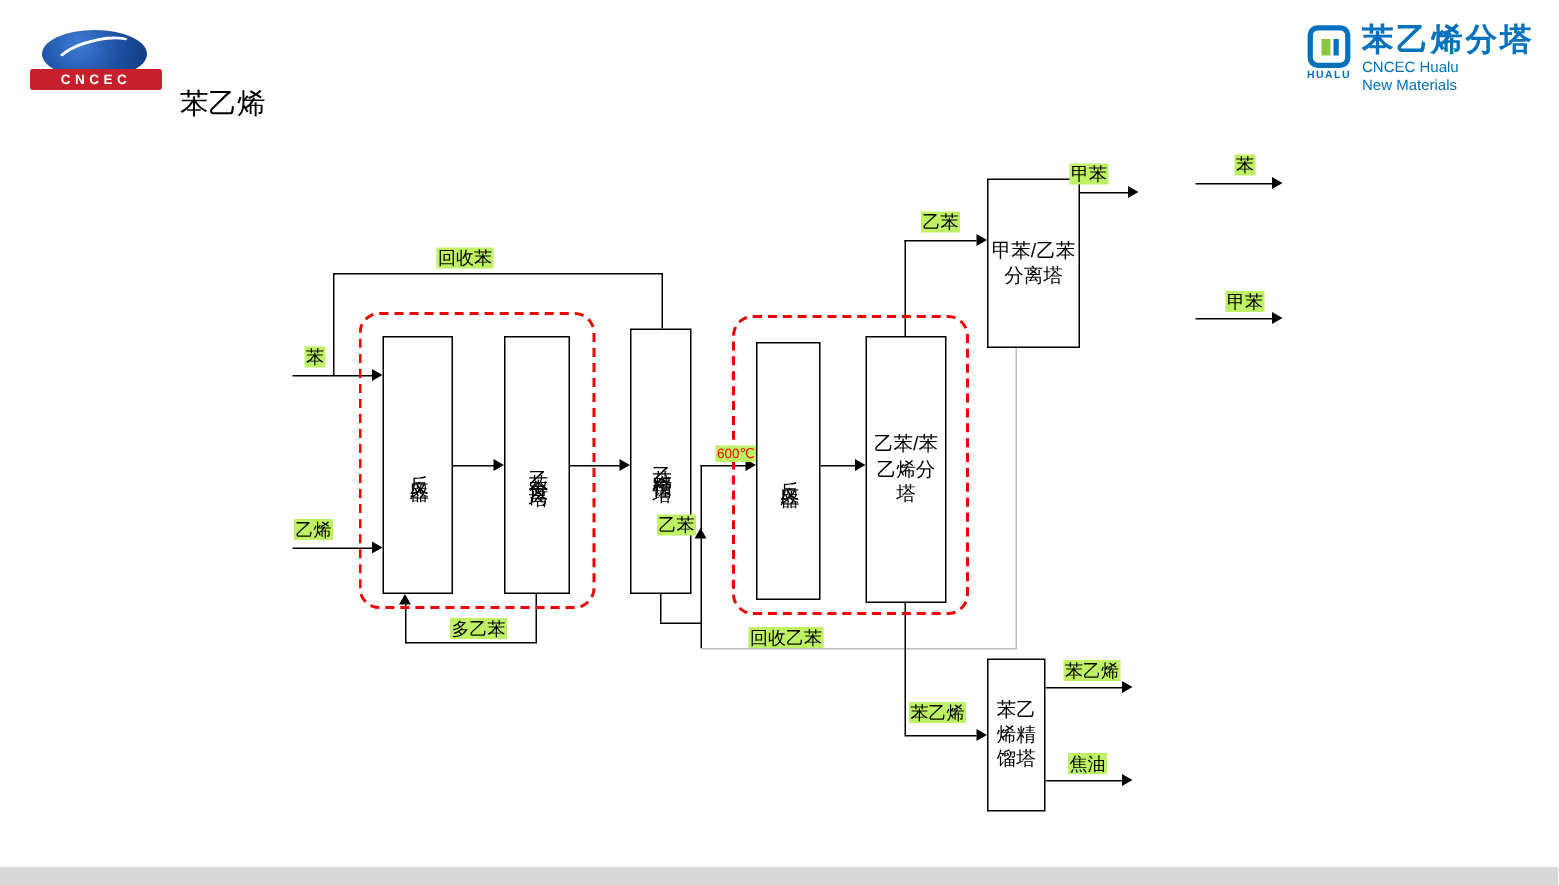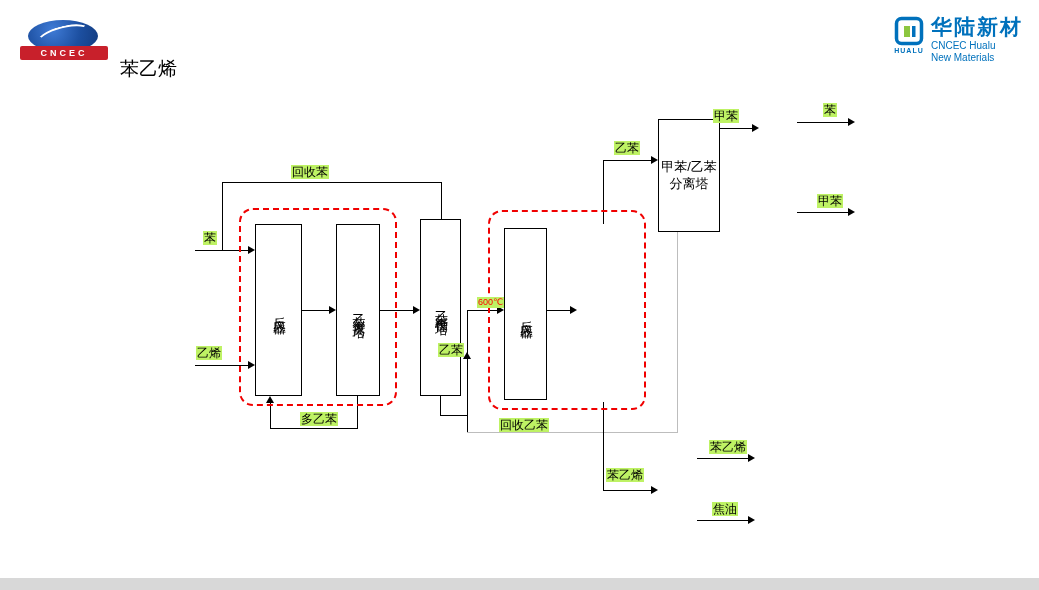--- a/index.html
+++ b/index.html
@@ -57,36 +57,38 @@
   <div class="hualu">
     <div class="hualu-icon-col">
       <svg width="30" height="30" viewBox="0 0 30 30">
         <rect x="2.5" y="2.5" width="25" height="25" rx="5" fill="none" stroke="#0071bc" stroke-width="3.5"></rect>
         <rect x="10" y="10" width="6" height="11" fill="#8cc63f"></rect>
         <rect x="18" y="10" width="3.5" height="11" fill="#0071bc"></rect>
       </svg>
       <div class="hualu-caption">HUALU</div>
     </div>
     <div class="hualu-text-col">
-      <div class="hualu-cn">华陆新材</div>
+      <div class="hualu-cn">苯乙烯分塔</div>
       <div class="hualu-en b">CNCEC Hualu</div>
       <div class="hualu-en">New Materials</div>
     </div>
   </div>
 
   <div class="diagram">
 
     <div class="dashed" style="left:239px;top:208px;width:158px;height:198px"></div>
     <div class="dashed" style="left:488px;top:210px;width:158px;height:200px"></div>
 
     <div class="box vert" style="left:255px;top:224px;width:47px;height:172px">反应器</div>
     <div class="box vert" style="left:336px;top:224px;width:44px;height:172px">乙苯分离塔</div>
     <div class="box vert" style="left:420px;top:219px;width:41px;height:177px">乙苯精馏塔</div>
     <div class="box vert" style="left:504px;top:228px;width:43px;height:172px">反应器</div>
+    <div class="box" style="left:577px;top:224px;width:54px;height:178px">乙苯/苯乙烯分塔</div>
     <div class="box" style="left:658px;top:119px;width:62px;height:113px">甲苯/乙苯分离塔</div>
+    <div class="box" style="left:658px;top:439px;width:39px;height:102px">苯乙烯精馏塔</div>
 
     <div class="h" style="left:195px;top:250px;width:55px"></div>
     <div class="h" style="left:195px;top:365px;width:55px"></div>
     <div class="h" style="left:302px;top:310px;width:30px"></div>
     <div class="h" style="left:380px;top:310px;width:36px"></div>
     <div class="h" style="left:222px;top:182px;width:220px"></div>
     <div class="h" style="left:270px;top:428px;width:88px"></div>
     <div class="h" style="left:440px;top:415px;width:28px"></div>
     <div class="h" style="left:467px;top:310px;width:33px"></div>
     <div class="h" style="left:547px;top:310px;width:26px"></div>

